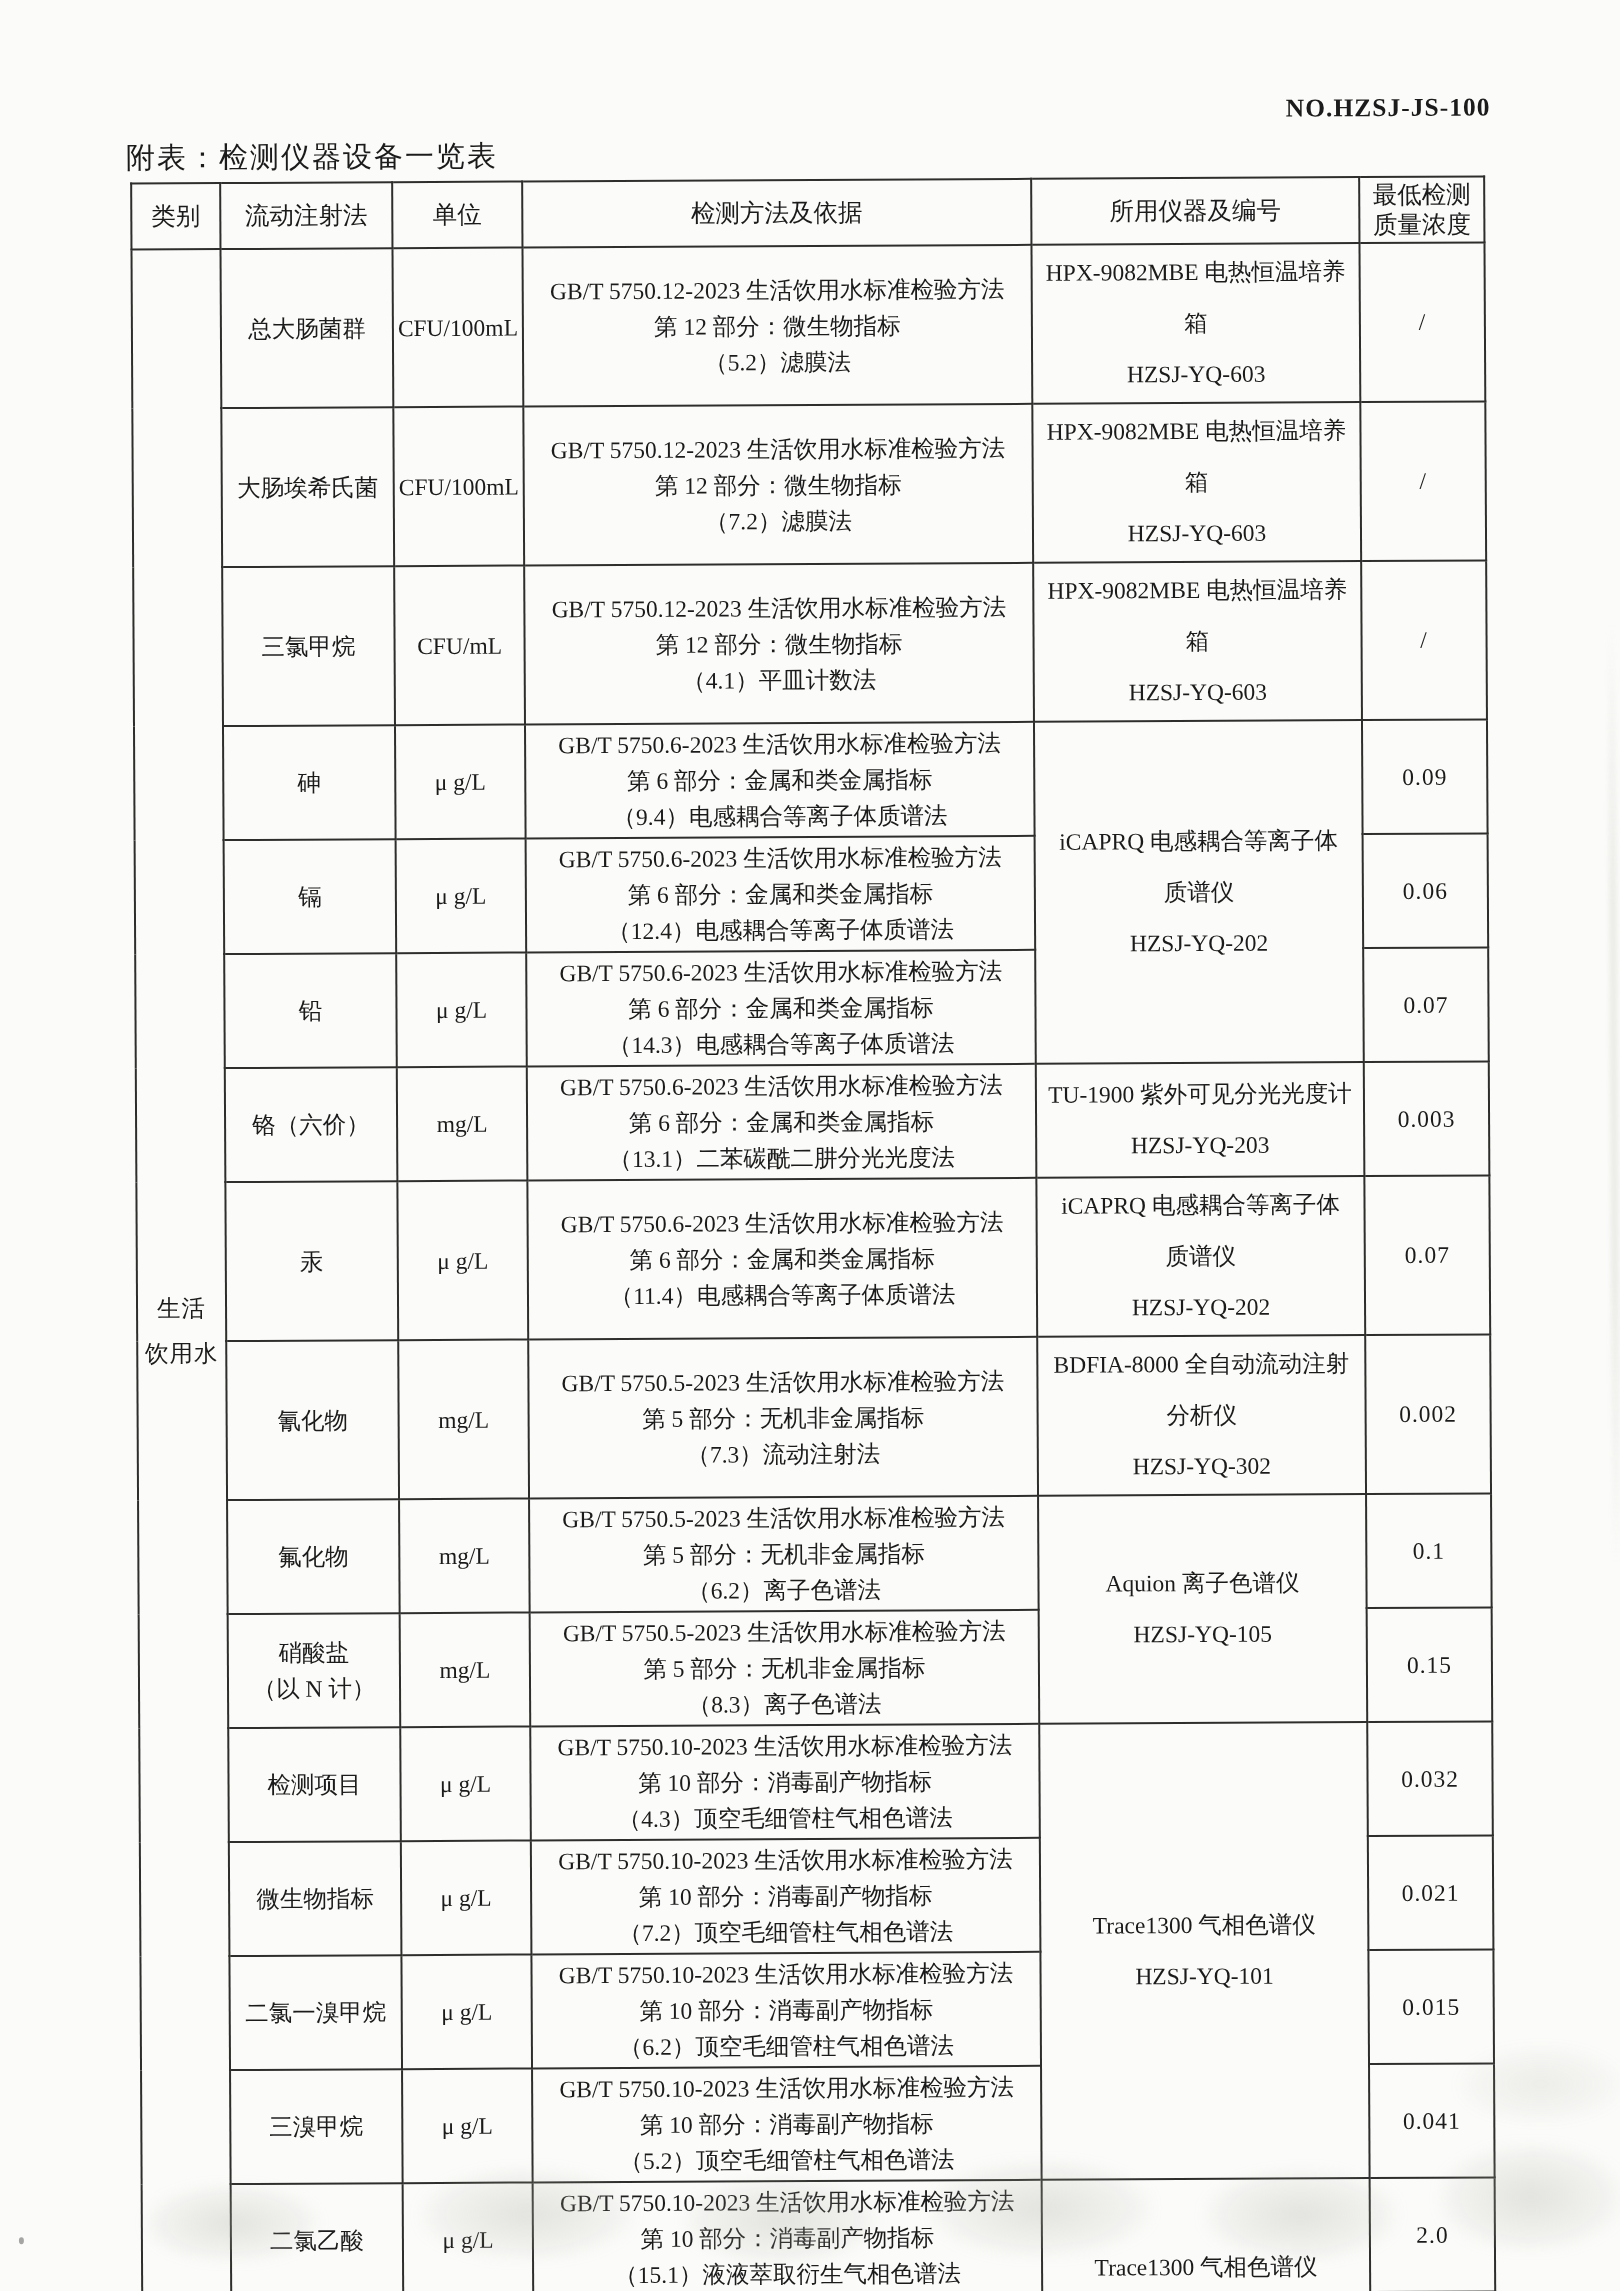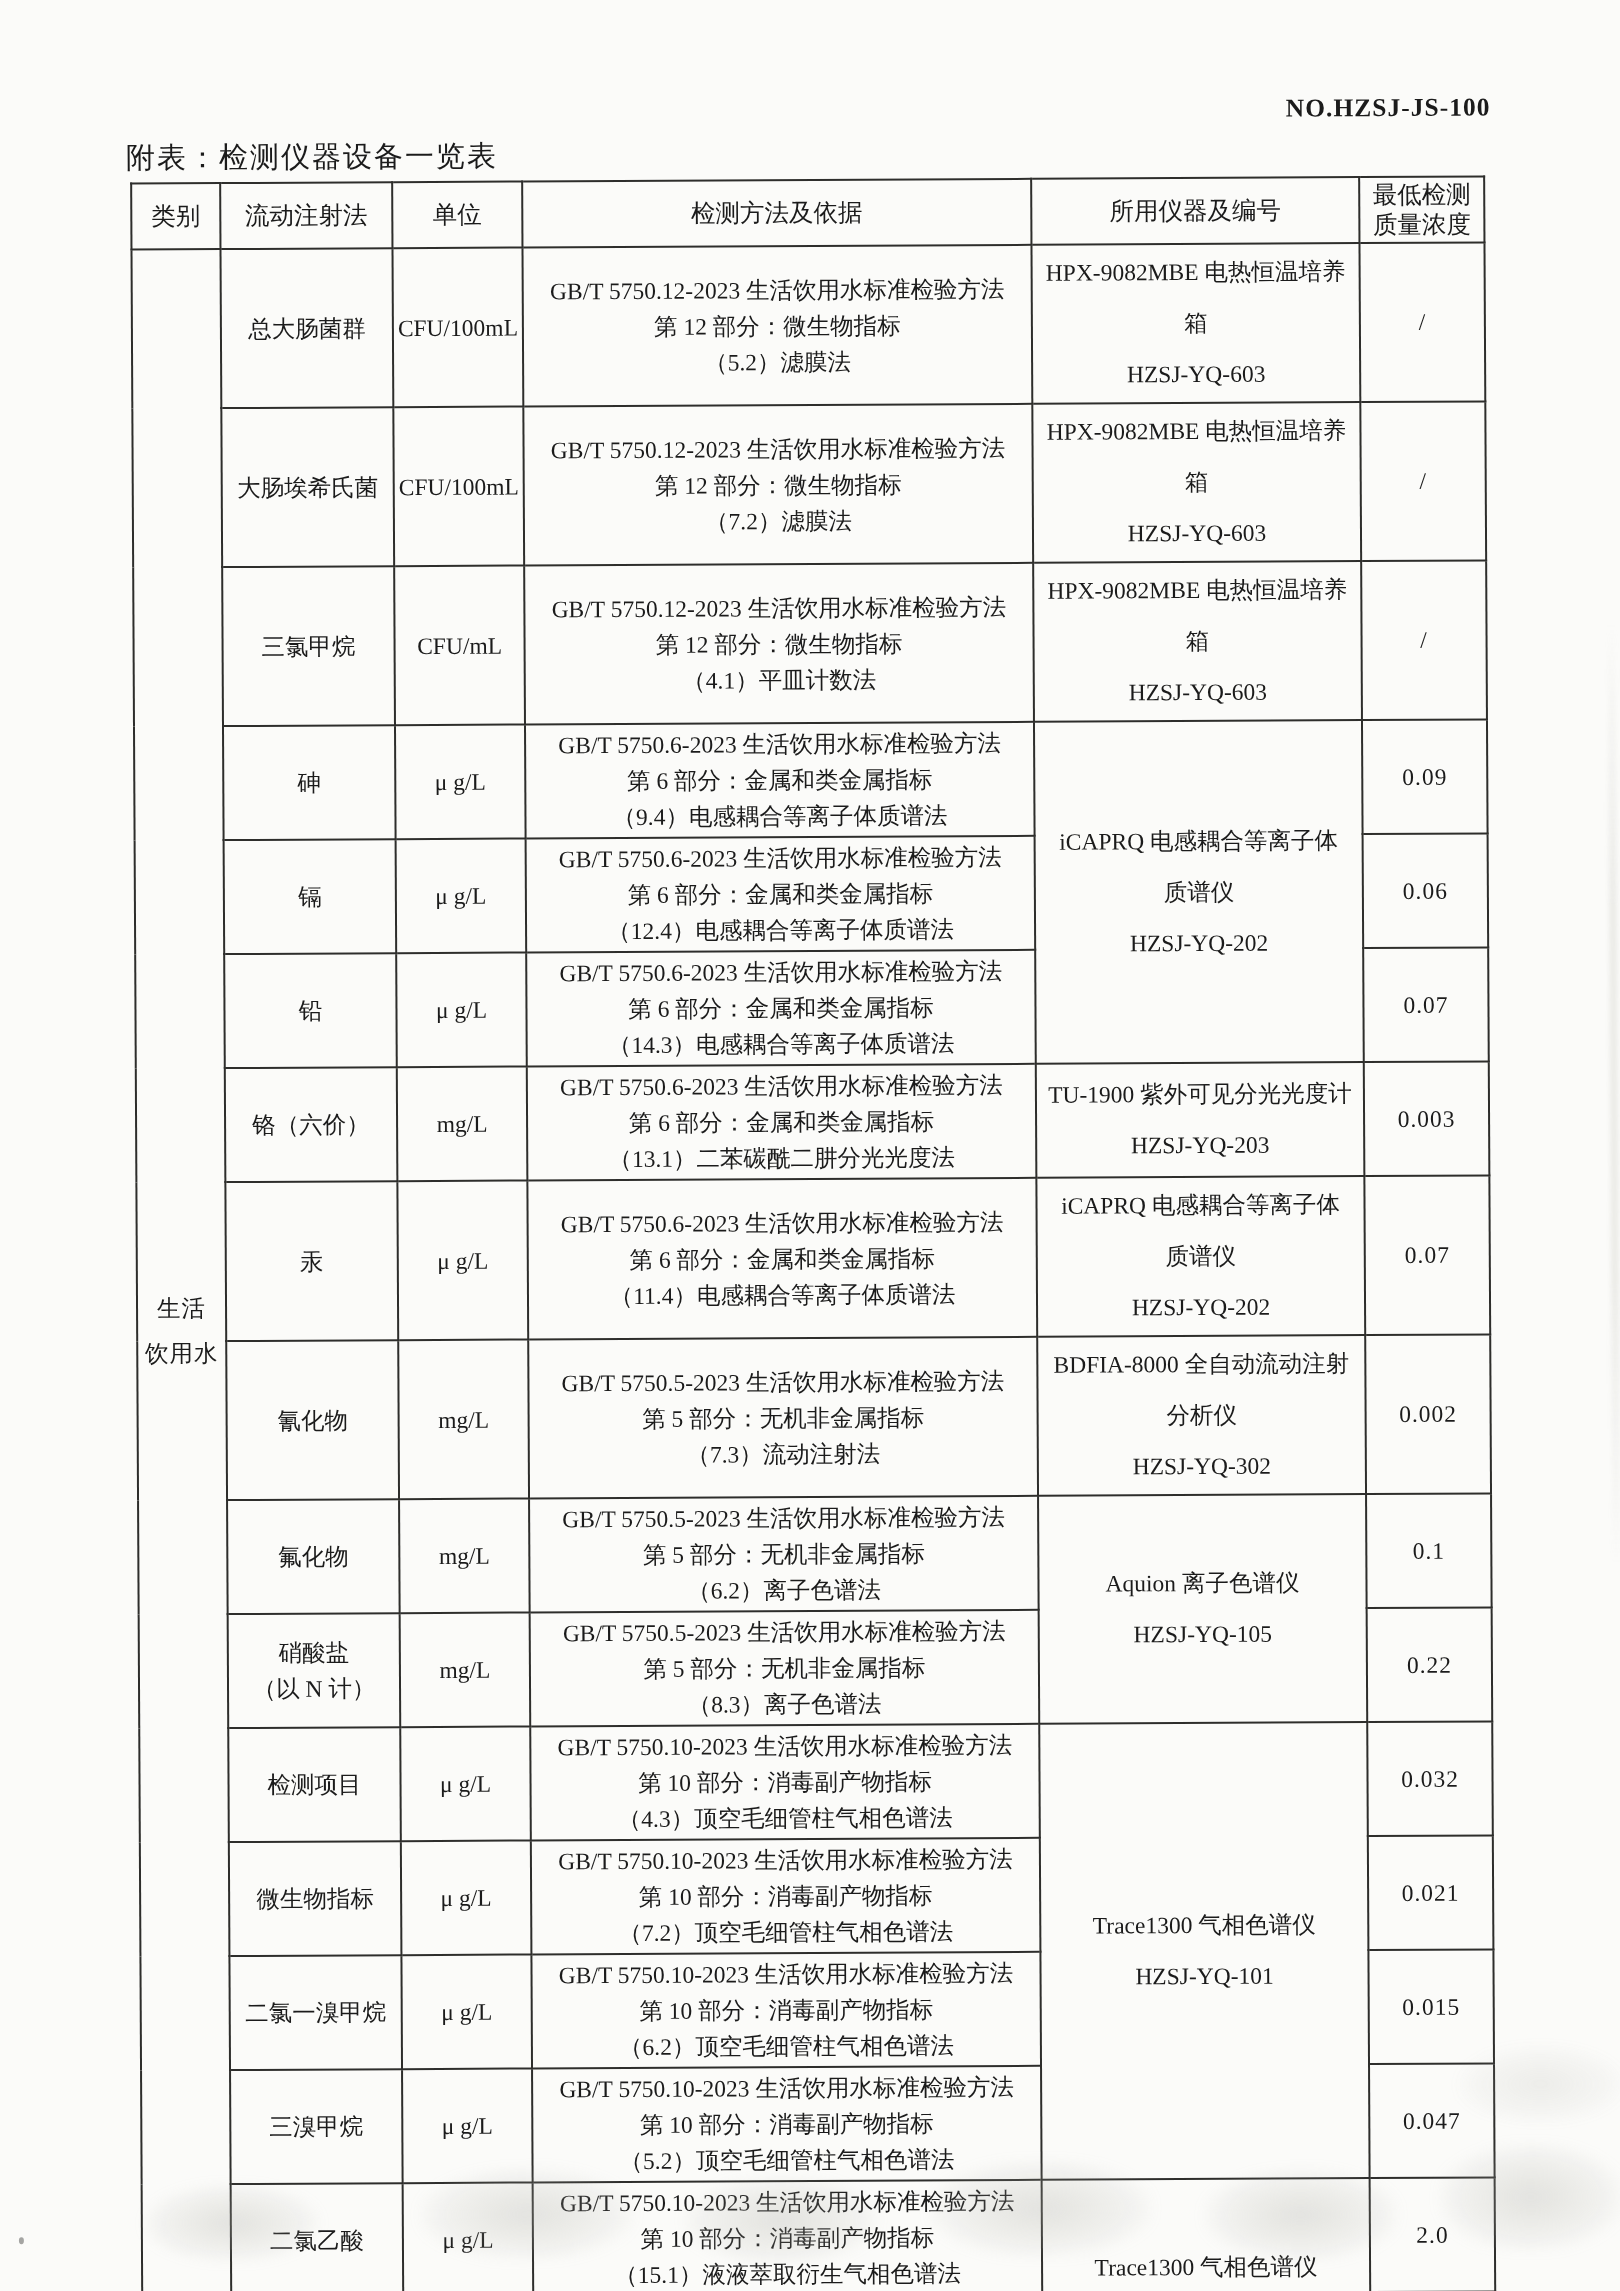--- a/index.html
+++ b/index.html
@@ -203,21 +203,21 @@
 HZSJ-YQ-105</td>
           <td class="cell conc">0.1</td>
         </tr>
         <tr>
           <td class="cell item">硝酸盐
 （以 N 计）</td>
           <td class="cell unit">mg/L</td>
           <td class="cell method">GB/T 5750.5-2023 生活饮用水标准检验方法
 第 5 部分：无机非金属指标
 （8.3）离子色谱法</td>
-          <td class="cell conc">0.22</td>
+          <td class="cell conc">0.15</td>
         </tr>
         <tr>
           <td class="cell item">检测项目</td>
           <td class="cell unit">μ g/L</td>
           <td class="cell method">GB/T 5750.10-2023 生活饮用水标准检验方法
 第 10 部分：消毒副产物指标
 （4.3）顶空毛细管柱气相色谱法</td>
           <td class="cell instrument" rowspan="4">Trace1300 气相色谱仪
 HZSJ-YQ-101</td>
           <td class="cell conc">0.032</td>
@@ -237,21 +237,21 @@
 第 10 部分：消毒副产物指标
 （6.2）顶空毛细管柱气相色谱法</td>
           <td class="cell conc">0.015</td>
         </tr>
         <tr>
           <td class="cell item">三溴甲烷</td>
           <td class="cell unit">μ g/L</td>
           <td class="cell method">GB/T 5750.10-2023 生活饮用水标准检验方法
 第 10 部分：消毒副产物指标
 （5.2）顶空毛细管柱气相色谱法</td>
-          <td class="cell conc">0.047</td>
+          <td class="cell conc">0.041</td>
         </tr>
         <tr>
           <td class="cell item">二氯乙酸</td>
           <td class="cell unit">μ g/L</td>
           <td class="cell method">GB/T 5750.10-2023 生活饮用水标准检验方法
 第 10 部分：消毒副产物指标
 （15.1）液液萃取衍生气相色谱法</td>
           <td class="cell instrument" rowspan="2">Trace1300 气相色谱仪
 HZSJ-YQ-102</td>
           <td class="cell conc">2.0</td>

